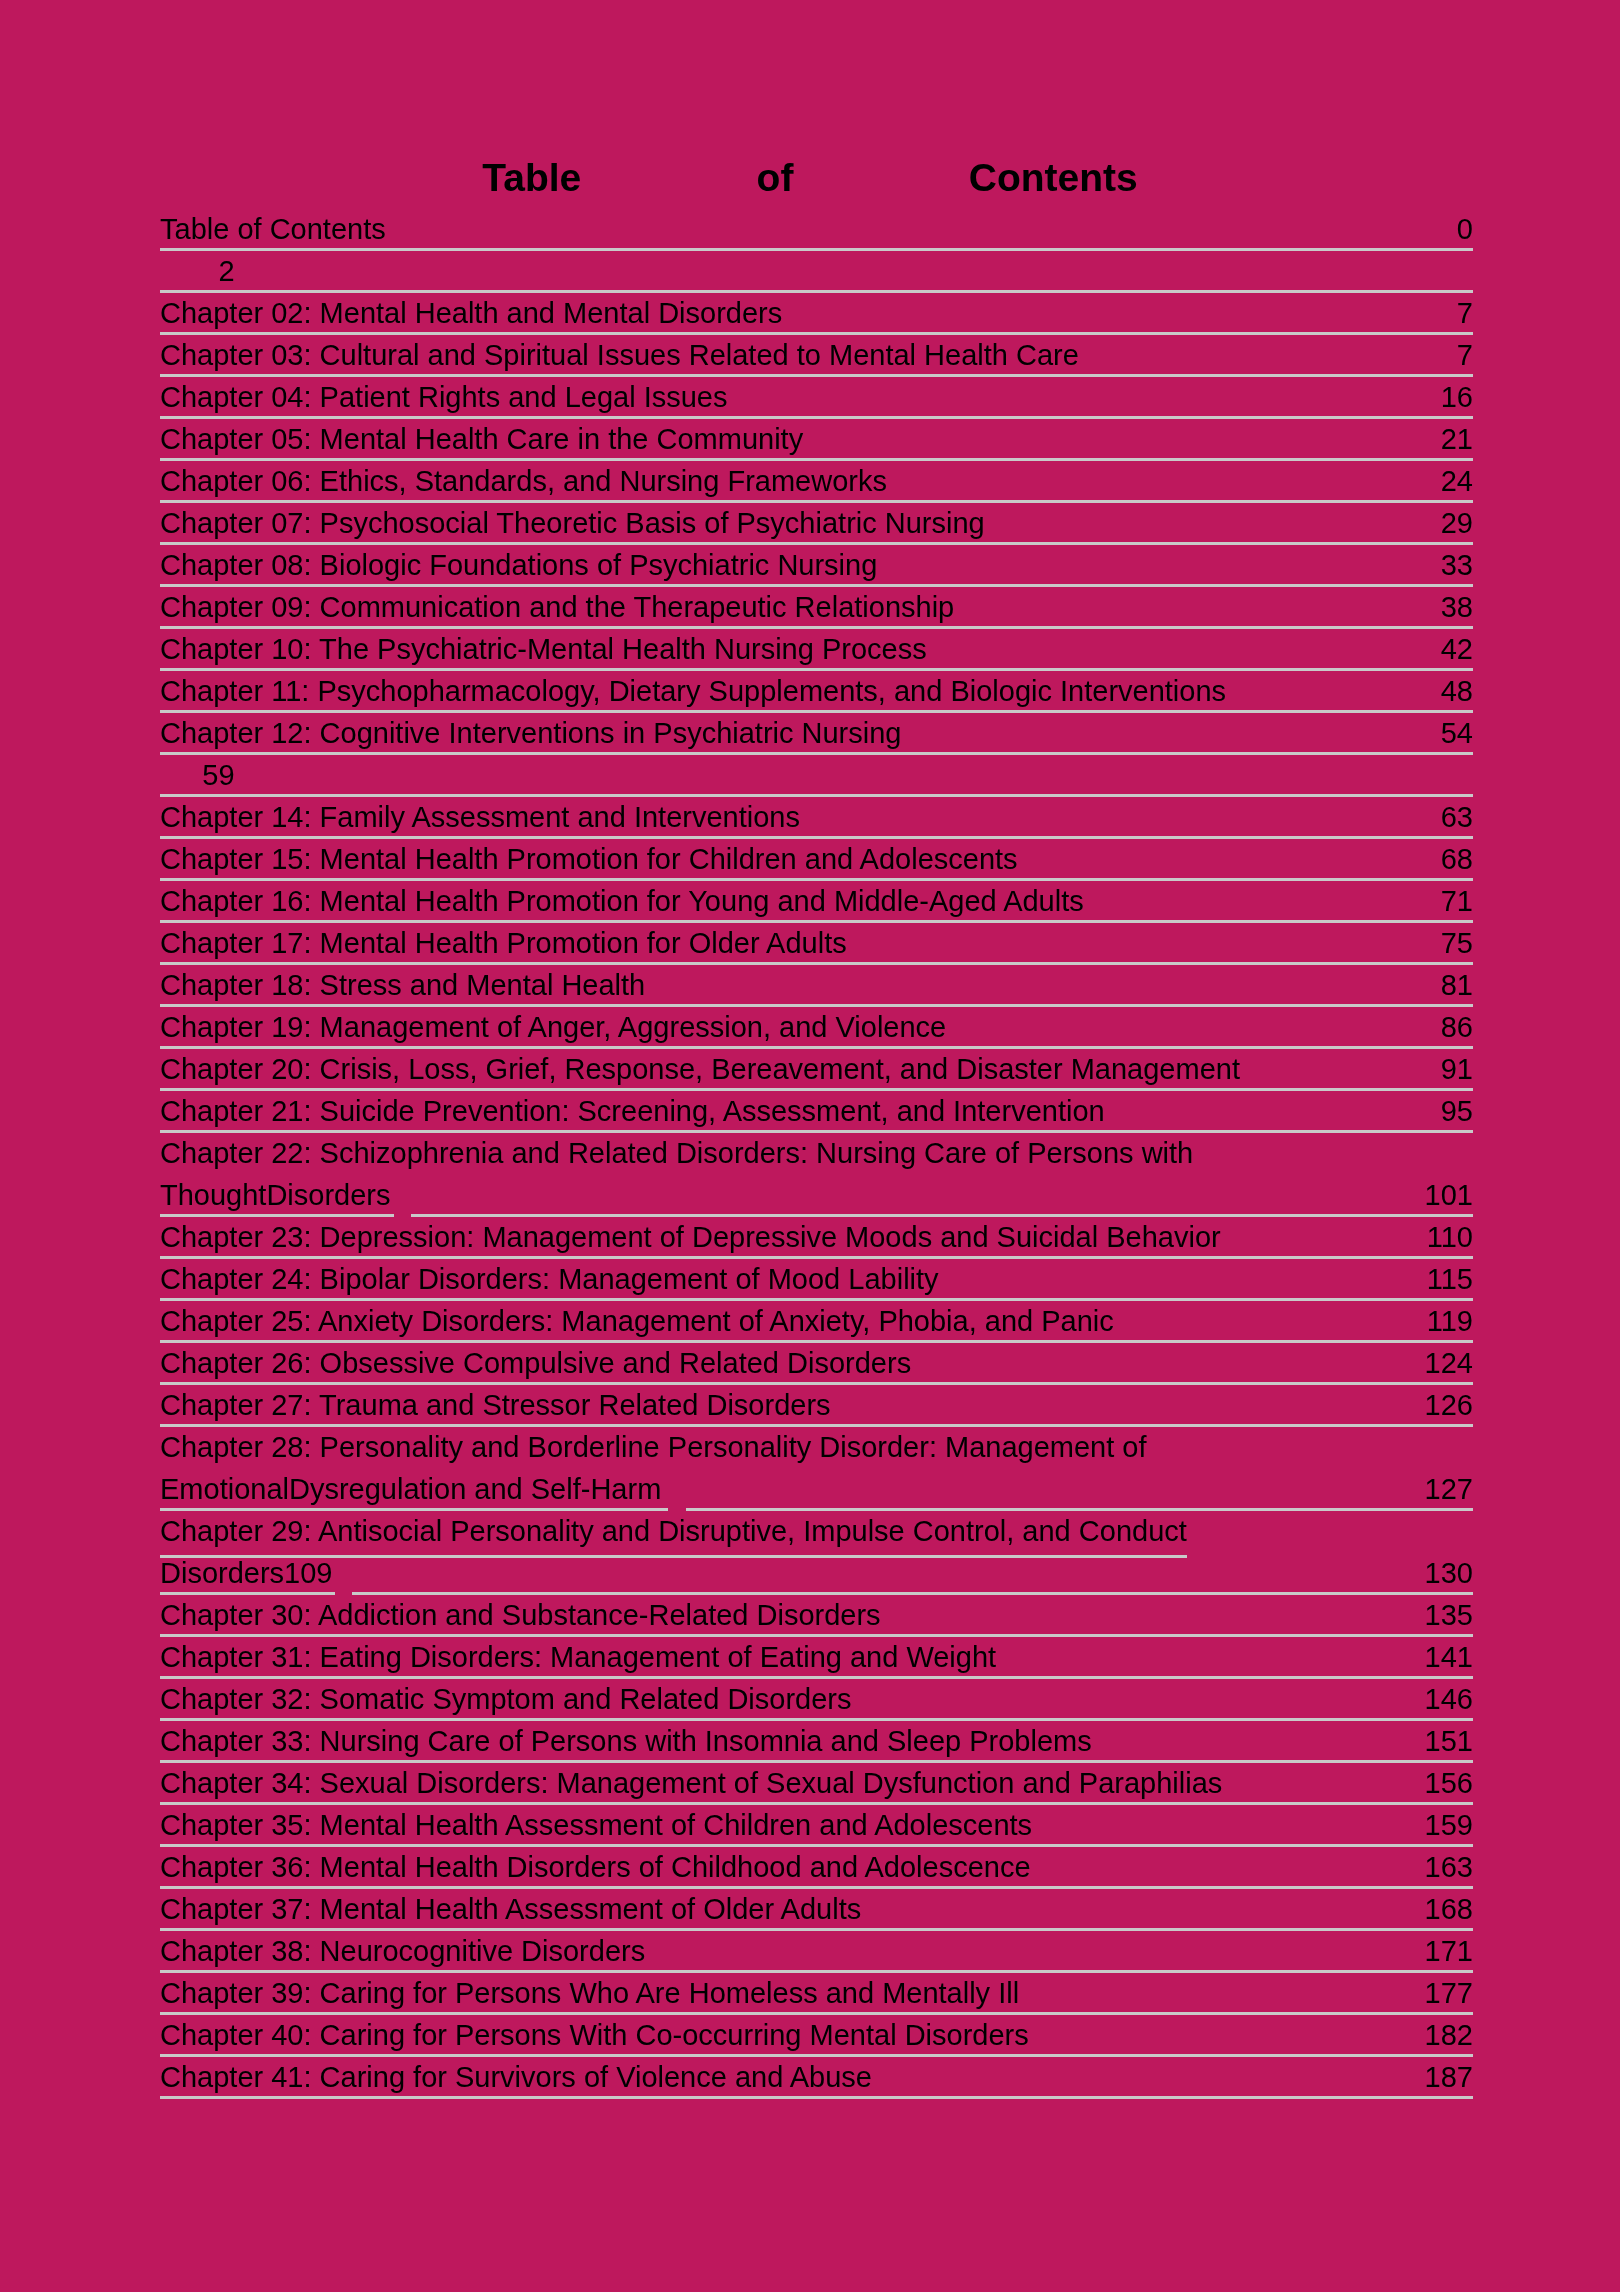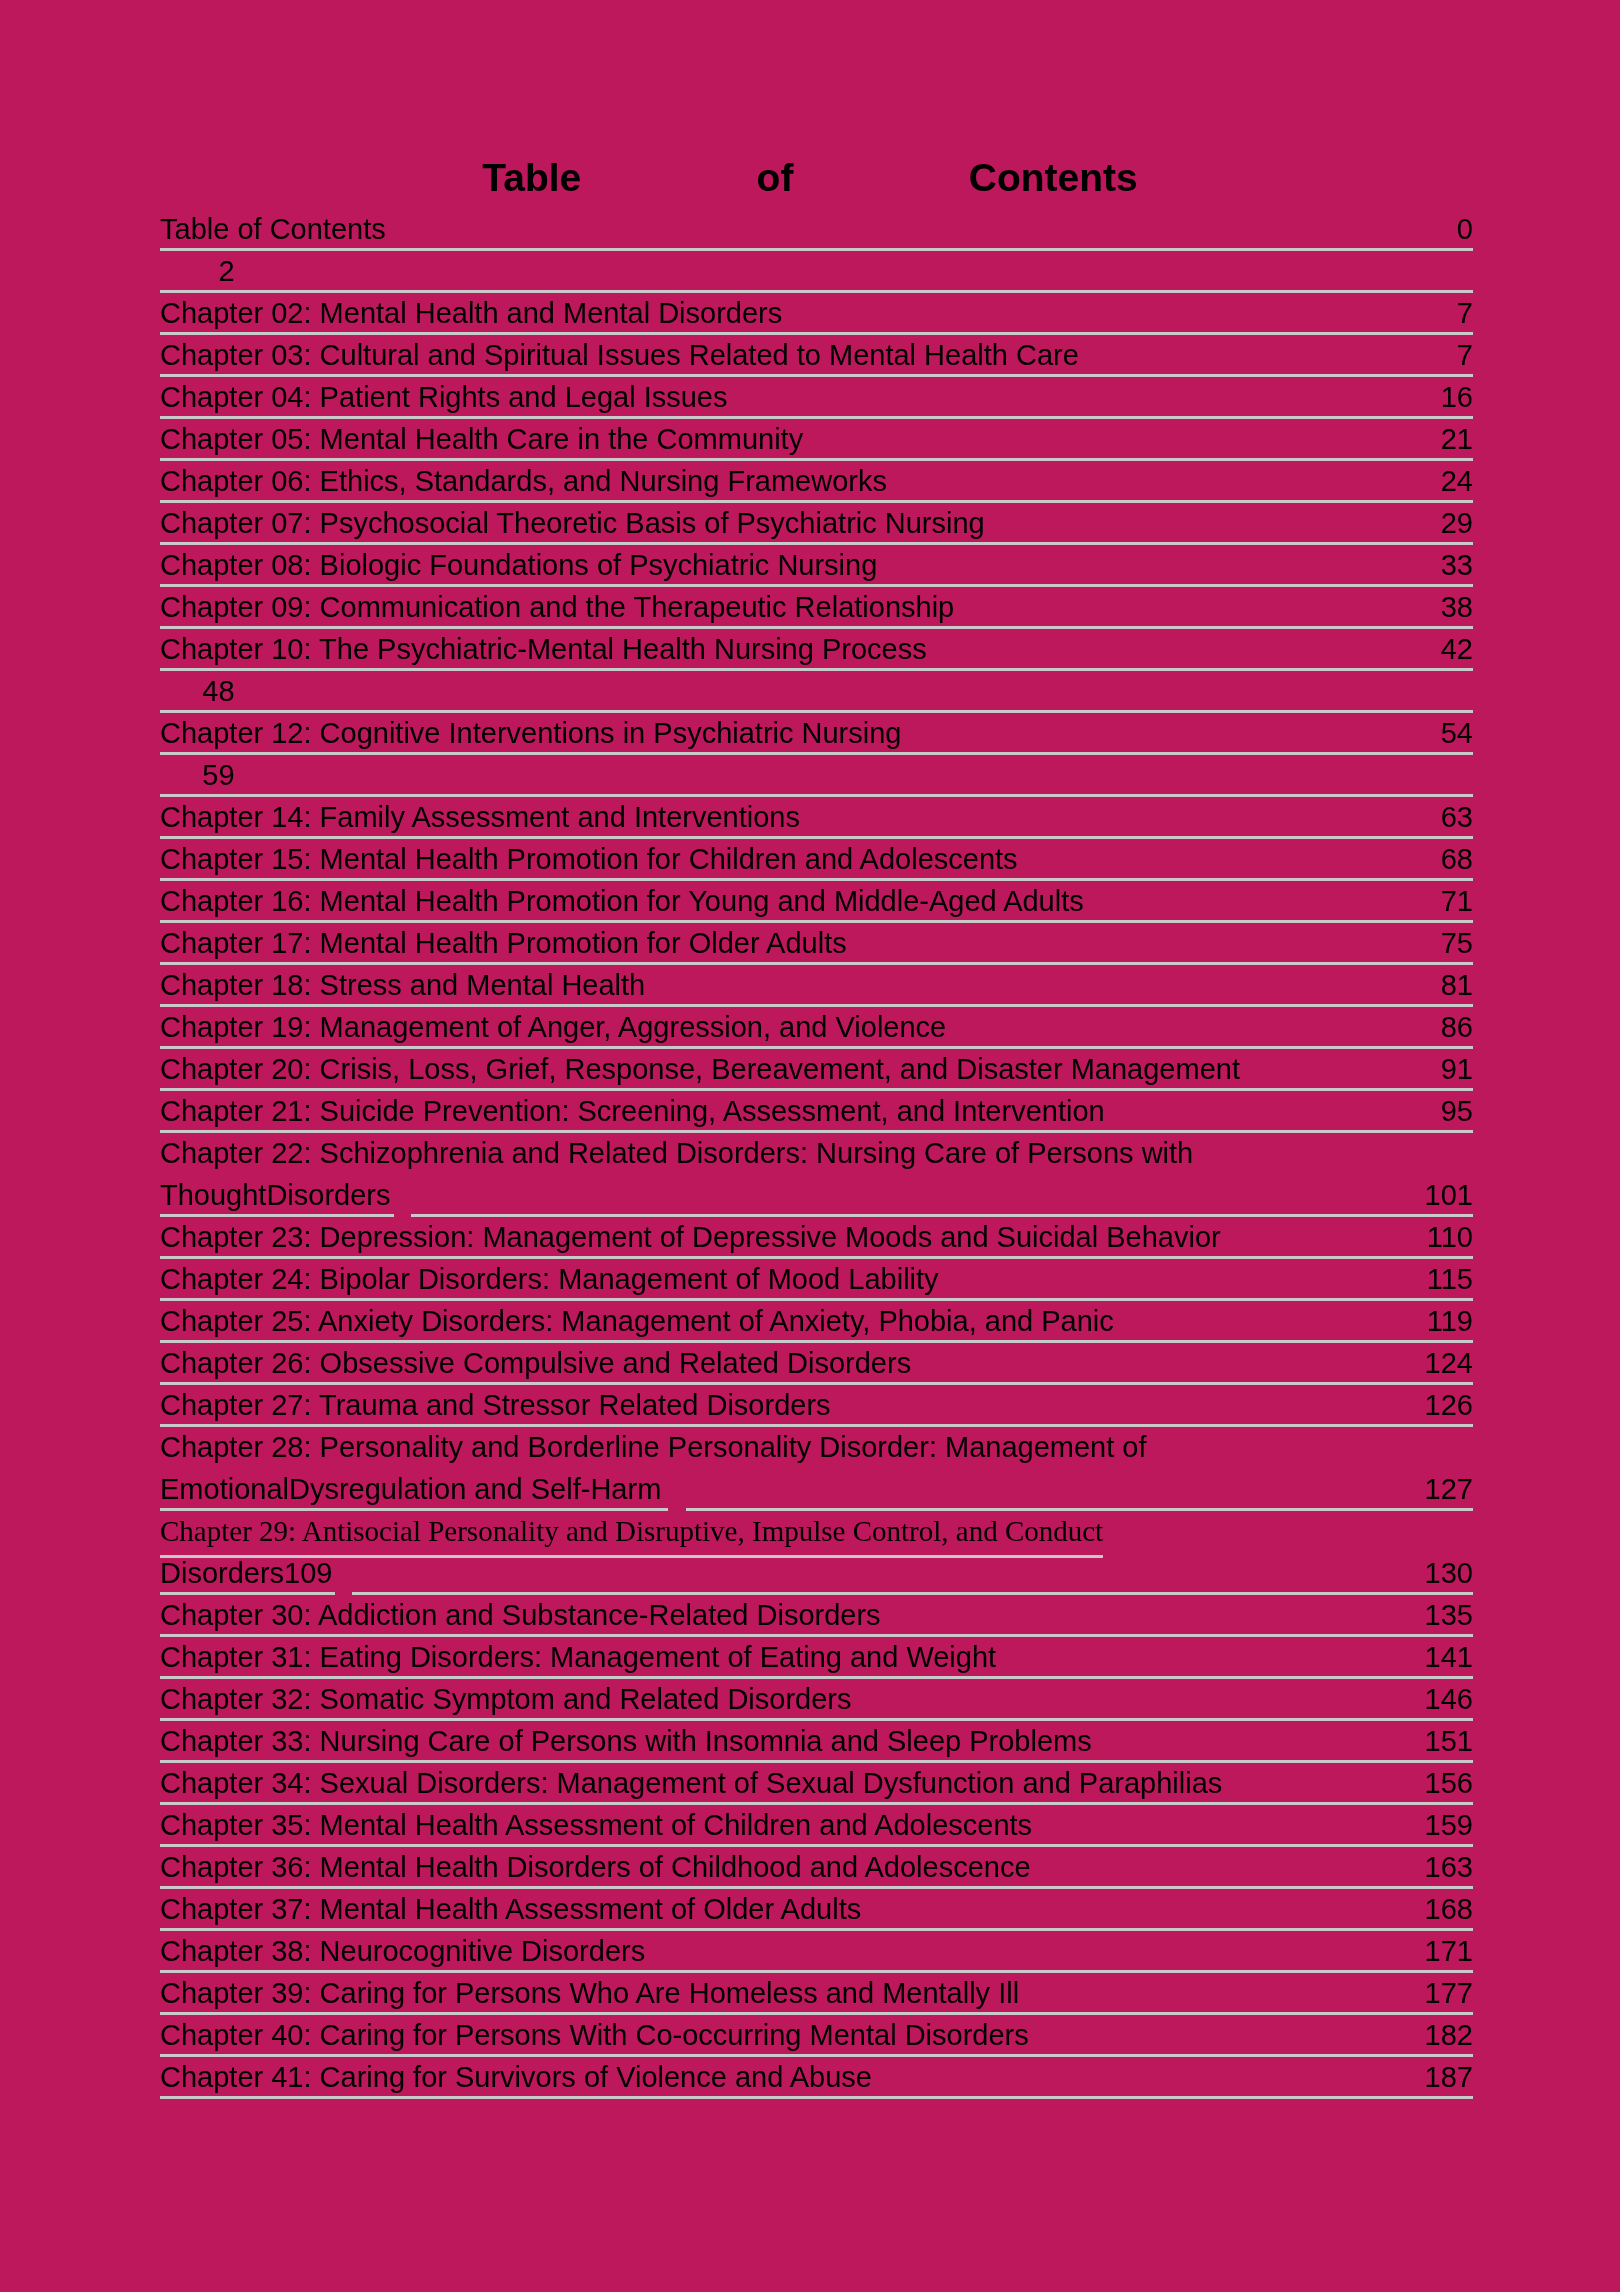--- a/index.html
+++ b/index.html
@@ -79,21 +79,20 @@
     left: 0;
     right: 0;
     bottom: -1px;
     height: 2.9px;
     background: #c9c9c9;
   }
 
   
   .underline-text .toc-label {
     position: relative;
-    font-family: Liberation Serif, serif;
   }
   .underline-text .toc-label::after {
     content: "";
     position: absolute;
     left: 0;
     right: 0;
     bottom: -5.9px;
     height: 2.9px;
     background: #c9c9c9;
   }
@@ -185,20 +184,21 @@
         </div>
       </div>
       <div class="toc-entry">
         <div class="toc-line rule-to-num">
           <span class="toc-label">Chapter 10: The Psychiatric-Mental Health Nursing Process</span>
           <span class="toc-page">42</span>
         </div>
       </div>
       <div class="toc-entry">
         <div class="toc-line rule-to-num">
+          <span class="toc-label">Chapter 11: Psychopharmacology, Dietary Supplements, and Biologic Interventions</span>
           <span class="toc-page">48</span>
         </div>
       </div>
       <div class="toc-entry">
         <div class="toc-line rule-to-num">
           <span class="toc-label">Chapter 12: Cognitive Interventions in Psychiatric Nursing</span>
           <span class="toc-page">54</span>
         </div>
       </div>
       <div class="toc-entry">

